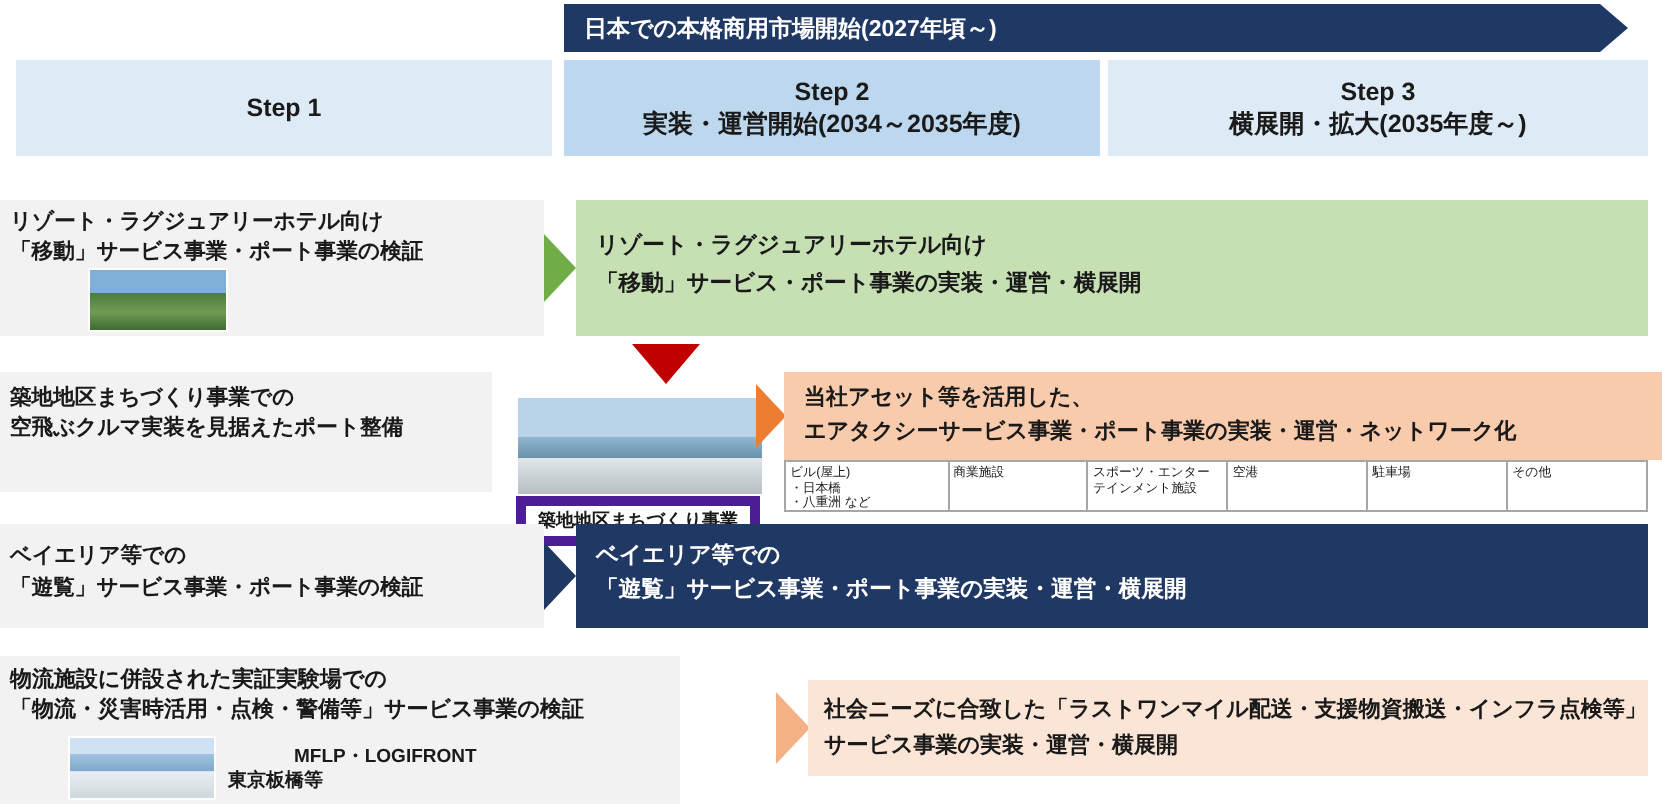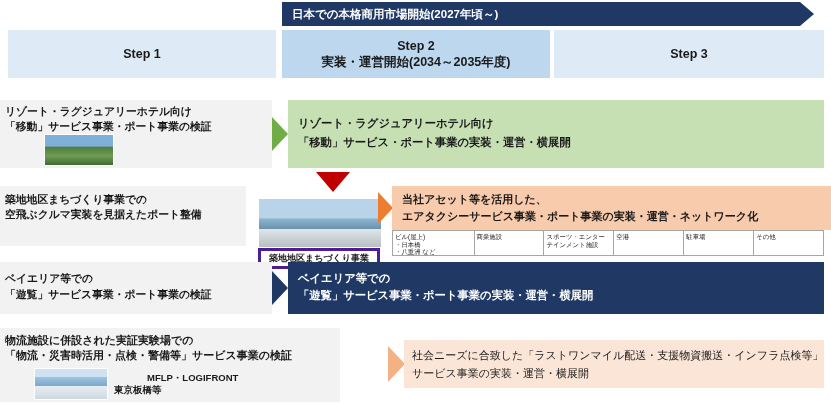--- a/index.html
+++ b/index.html
@@ -70,21 +70,21 @@
     border-top:20px solid #C00000;
   }
 
   
   .r2-left{left:0px;top:186px;width:246px;height:60px;background:#F2F2F2;}
   .r2-left .lbl{position:absolute;left:5px;top:6px;width:240px;font-size:10.8px;font-weight:bold;line-height:15px;}
   .r2-photo{position:absolute;left:258px;top:198px;width:122px;height:48px;
     background:linear-gradient(#b9d3e8 0%,#b9d3e8 40%,#8fb6cf 41%,#6a93ad 62%,#dfe5e8 63%,#b7bfc4 100%);
     border:1px solid #ffffff;}
   .r2-cap{position:absolute;left:258px;top:248px;width:122px;text-align:center;font-size:9px;font-weight:bold;
-    border:3px solid #4c1d95;background:#ffffff;padding:1px 0;box-sizing:border-box;}
+    border:5px solid #4c1d95;background:#ffffff;padding:1px 0;box-sizing:border-box;}
   .r2-right{left:392px;top:186px;width:497px;height:44px;background:#F8CBAD;}
   .r2-right .lbl{position:absolute;left:10px;top:5px;font-size:11px;font-weight:bold;line-height:17px;}
   .arrow-orange{
     position:absolute;left:378px;top:192px;width:0;height:0;
     border-top:16px solid transparent;border-bottom:16px solid transparent;
     border-left:15px solid #ED7D31;
   }
   
   .cells{position:absolute;left:392px;top:230px;width:432px;height:26px;display:flex;}
   .cell{flex:1;border:1px solid #A6A6A6;border-left:none;background:#ffffff;
@@ -106,21 +106,21 @@
 
   
   .r4-left{left:0px;top:328px;width:340px;height:74px;background:#F2F2F2;}
   .r4-left .lbl{position:absolute;left:5px;top:5px;width:334px;font-size:11px;font-weight:bold;line-height:15px;}
   .r4-photo{position:absolute;left:34px;top:40px;width:72px;height:30px;
     background:linear-gradient(#cfe2f3 0%,#cfe2f3 26%,#9fc3e0 27%,#7fa9cb 55%,#e8eef3 56%,#cfd8de 100%);
     border:1px solid #ffffff;}
   .r4-cap1{position:absolute;left:114px;top:44px;font-size:9.5px;font-weight:bold;padding-left:33px;}
   .r4-cap2{position:absolute;left:114px;top:56px;font-size:9.5px;font-weight:bold;}
   .r4-right{left:404px;top:340px;width:420px;height:48px;background:#FBE5D6;}
-  .r4-right .lbl{position:absolute;left:8px;top:6px;font-size:11px;font-weight:normal;line-height:18px;}
+  .r4-right .lbl{position:absolute;left:8px;top:6px;font-size:11px;font-weight:bold;line-height:18px;}
   .arrow-peach{
     position:absolute;left:388px;top:346px;width:0;height:0;
     border-top:18px solid transparent;border-bottom:18px solid transparent;
     border-left:17px solid #F4B183;
   }
 </style>
 </head>
 <body>
 
 <div class="root">
@@ -134,20 +134,23 @@
       <div class="l1">Step 1</div>
     </div>
     <div class="step step2">
       <div class="l1">Step 2</div>
       <div class="l2">
         <span>実装・運営開始</span><span>(2034～2035年度)</span>
       </div>
     </div>
     <div class="step step3">
       <div class="l1">Step 3</div>
+      <div class="l2">
+        <span>横展開・拡大</span><span>(2035年度～)</span>
+      </div>
     </div>
   </div>
 
   <div class="box r1-left">
     <div class="lbl" style="white-space:pre-line">リゾート・ラグジュアリーホテル向け
 「移動」サービス事業・ポート事業の検証</div>
     <div class="r1-photo"></div>
   </div>
   <div class="arrow-green"></div>
   <div class="box r1-right">

